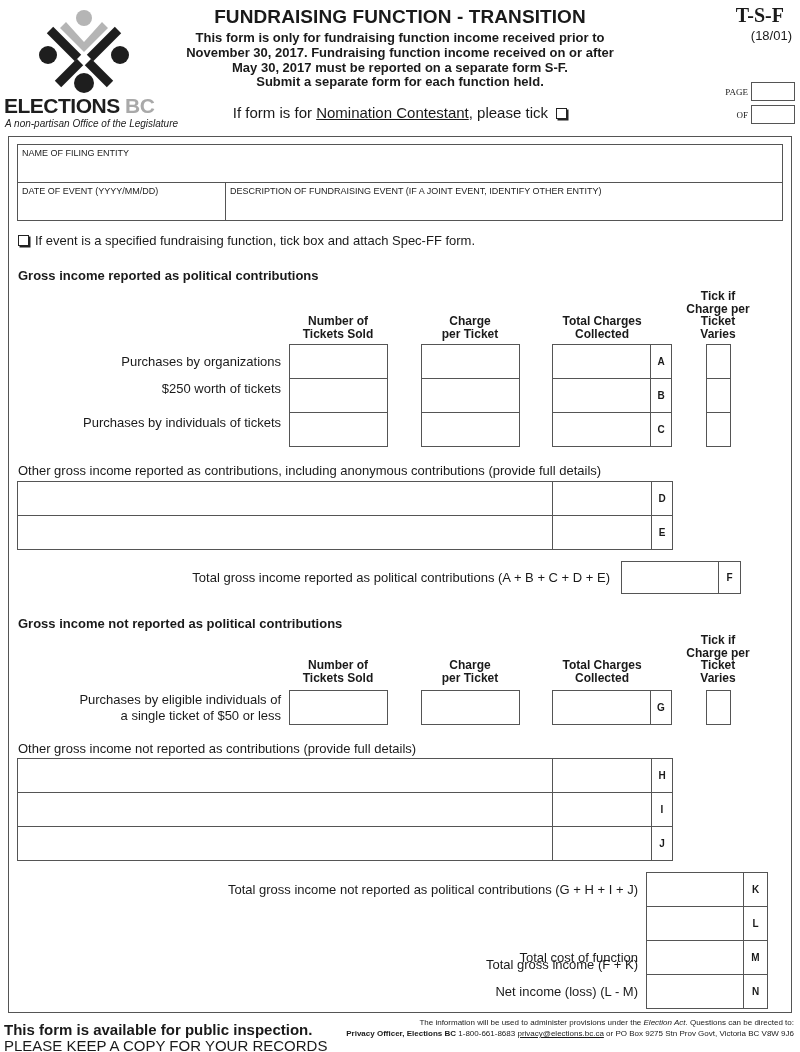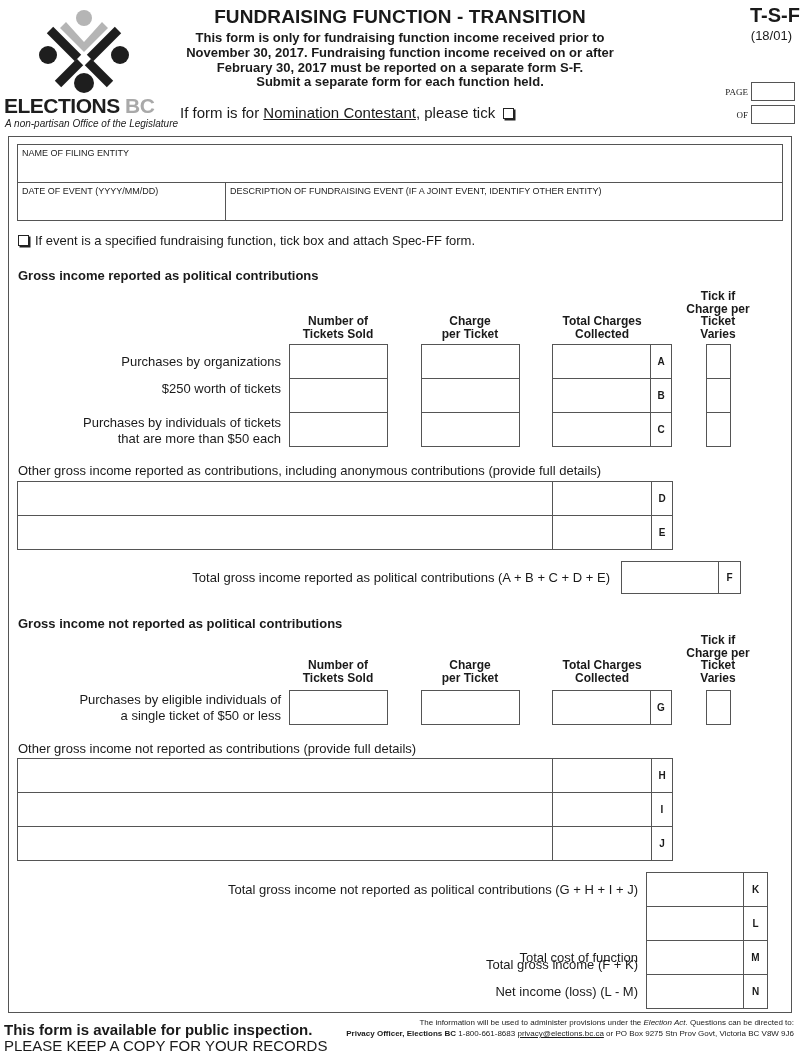--- a/index.html
+++ b/index.html
@@ -5,24 +5,24 @@
   * { box-sizing: border-box; margin: 0; padding: 0; }
   html, body { width: 800px; height: 1052px; background: #ffffff; overflow: hidden; }
   body { position: relative; font-family: "Liberation Sans", sans-serif; color: #1a1a1a; }
   .abs { position: absolute; }
   .logo { left: 4px; top: 8px; width: 180px; height: 118px; }
   .logo-word { position: absolute; left: 0; top: 86px; font-weight: bold; font-size: 21px; letter-spacing: -0.5px; color: #1e1e1e; white-space: nowrap; }
   .logo-word .bc { color: #a9a9a9; font-weight: bold; }
   .logo-tag { position: absolute; left: 1px; top: 110px; font-size: 10px; color: #222; white-space: nowrap; font-style: italic; }
   .title { left: 180px; top: 6px; width: 440px; text-align: center; font-weight: bold; font-size: 19px; letter-spacing: 0.1px; }
   .subtitle { left: 180px; top: 31px; width: 440px; text-align: center; font-weight: bold; font-size: 13px; line-height: 14.8px; }
-  .nomination { left: 180px; top: 104px; width: 440px; text-align: left; font-size: 15px; }
+  .nomination { left: 180px; top: 104px; width: 440px; text-align: center; font-size: 15px; }
   .nomination u { text-decoration: underline; }
   .chk-inline { display: inline-block; width: 11px; height: 11px; border: 1.6px solid #222; box-shadow: 1.5px 1.5px 0 #222; vertical-align: -1px; margin-left: 4px; }
-  .form-code { right: 0; top: 4px; font-weight: bold; font-size: 20px; text-align: center; }
+  .form-code { right: 16px; top: 4px; font-weight: bold; font-size: 20px; text-align: center; font-family: Liberation Serif, serif; }
   .form-ver { right: 8px; top: 28px; font-size: 13px; text-align: right; }
   .pg-label { font-size: 9px; text-align: right; width: 40px; font-family: Liberation Serif, serif; }
   .pg-box { width: 44px; height: 19px; border: 1px solid #555; }
   .frame { left: 8px; top: 136px; width: 784px; height: 877px; border: 1.5px solid #555; }
   .box { border: 1px solid #555; background: #fff; }
   .caps { font-size: 9px; color: #222; padding: 3px 0 0 4px; }
   .section-h { font-weight: bold; font-size: 13px; }
   .colh { font-weight: bold; font-size: 12px; text-align: center; line-height: 12.5px; }
   .rowlbl { font-size: 13px; text-align: right; line-height: 16px; }
   .letter { font-weight: bold; font-size: 10px; display: flex; align-items: center; justify-content: center; border-left: 1px solid #555; }
@@ -49,21 +49,21 @@
     <circle cx="48" cy="75" r="10" fill="#1e1e1e"></circle>
   </svg>
   <div class="logo-word"><span>ELECTIONS</span> <span class="bc">BC</span></div>
   <div class="logo-tag">A non-partisan Office of the Legislature</div>
 </div>
 
 <div class="abs title">FUNDRAISING FUNCTION - TRANSITION</div>
 <div class="abs subtitle">
   <div>This form is only for fundraising function income received prior to</div>
   <div>November 30, 2017. Fundraising function income received on or after</div>
-  <div>February 30, 2017 must be reported on a separate form S-F.</div>
+  <div>May 30, 2017 must be reported on a separate form S-F.</div>
   <div>Submit a separate form for each function held.</div>
 </div>
 <div class="abs nomination">
   <span>If form is for </span><u>Nomination Contestant</u><span>, please tick</span>
   <span class="chk-inline"></span>
 </div>
 
 <div class="abs form-code">T-S-F</div>
 <div class="abs form-ver">(18/01)</div>
 <div class="abs pg-label" style="left:708px;top:87px;">PAGE</div>
@@ -128,21 +128,20 @@
 <div class="abs cell" style="left:289px;top:378px;width:99px;height:35px;"></div>
 <div class="abs cell" style="left:421px;top:378px;width:99px;height:35px;"></div>
 <div class="abs cell" style="left:552px;top:378px;width:120px;height:35px;display:flex;">
     <div style="flex:1;"></div>
     <div class="letter" style="width:21px;">B</div>
   </div>
 <div class="abs cell" style="left:706px;top:378px;width:25px;height:35px;"></div>
 
 <div class="abs rowlbl" style="left:20px;top:415px;width:261px;">
     <div>Purchases by individuals of tickets</div>
-    <div>that are more than $50 each</div>
   </div>
 <div class="abs cell" style="left:289px;top:412px;width:99px;height:35px;"></div>
 <div class="abs cell" style="left:421px;top:412px;width:99px;height:35px;"></div>
 <div class="abs cell" style="left:552px;top:412px;width:120px;height:35px;display:flex;">
     <div style="flex:1;"></div>
     <div class="letter" style="width:21px;">C</div>
   </div>
 <div class="abs cell" style="left:706px;top:412px;width:25px;height:35px;"></div>
 
 <div class="abs lbl13" style="left:18px;top:463px;">Other gross income reported as contributions, including anonymous contributions (provide full details)</div>

